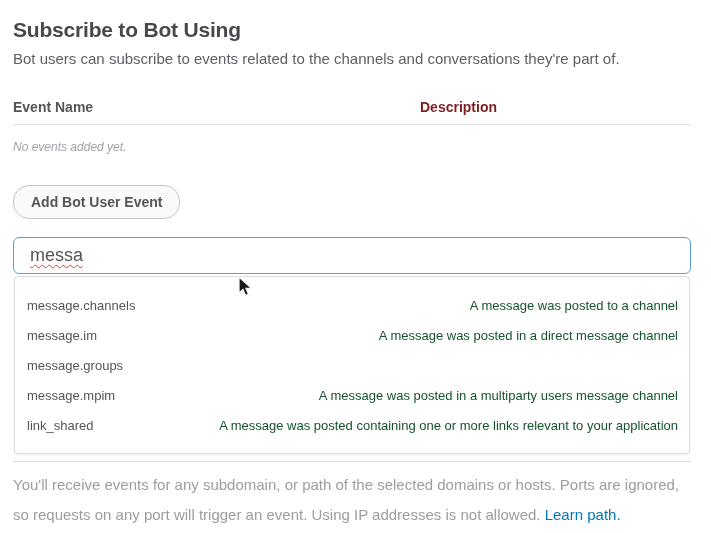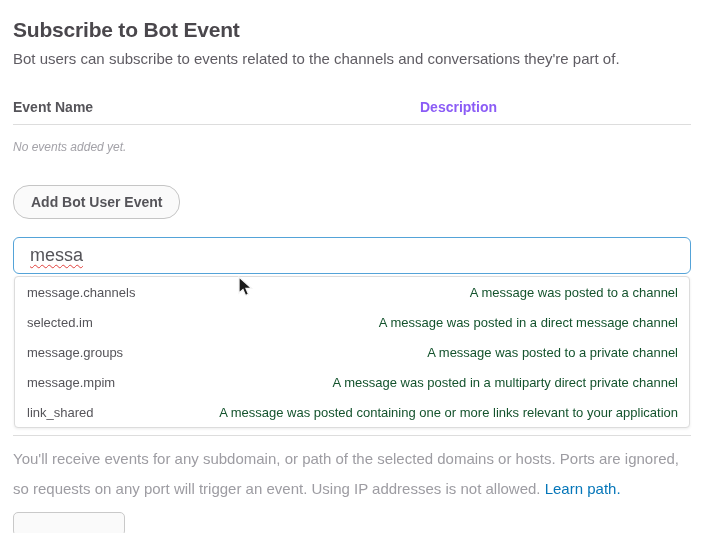--- a/index.html
+++ b/index.html
@@ -39,21 +39,21 @@
   }
   .table-header .col-name {
     width: 407px;
     font-size: 14px;
     font-weight: bold;
     color: #555459;
   }
   .table-header .col-desc {
     font-size: 14px;
     font-weight: bold;
-    color: #8b5cf6;
+    color: #7f1d1d;
   }
   .empty-message {
     margin-top: 15px;
     font-size: 12px;
     font-style: italic;
     color: #a3a2a8;
   }
   .add-button {
     display: inline-block;
     margin-top: 31px;
@@ -88,21 +88,21 @@
     text-underline-offset: 3px;
   }
   .dropdown {
     margin-top: 2px;
     margin-left: 1px;
     width: 676px;
     background: #ffffff;
     border: 1px solid #dcdcdc;
     border-radius: 4px;
     box-shadow: 0 1px 3px rgba(0,0,0,0.08);
-    padding: 0 0;
+    padding: 13px 0;
   }
   .dropdown-item {
     height: 30px;
     display: flex;
     align-items: center;
     justify-content: space-between;
     padding: 0 11px 0 12px;
     cursor: pointer;
   }
   .dropdown-item .item-name {
@@ -147,21 +147,21 @@
     top: 258px;
     pointer-events: none;
     z-index: 10;
   }
 </style>
 </head>
 <body>
 
 <div class="container">
 
-  <h1 class="page-title">Subscribe to Bot Event</h1>
+  <h1 class="page-title">Subscribe to Bot Using</h1>
 
   <p class="page-subtitle">Bot users can subscribe to events related to the channels and conversations they're part of.</p>
 
   <div class="table-header">
     <div class="col-name">Event Name</div>
     <div class="col-desc">Description</div>
   </div>
 
   <div class="empty-message">No events added yet.</div>
 
@@ -172,30 +172,29 @@
   <div class="search-input">
     <span class="typed-text">messa</span>
   </div>
 
   <div class="dropdown">
     <div class="dropdown-item">
       <span class="item-name">message.channels</span>
       <span class="item-desc">A message was posted to a channel</span>
     </div>
     <div class="dropdown-item">
-      <span class="item-name">selected.im</span>
+      <span class="item-name">message.im</span>
       <span class="item-desc">A message was posted in a direct message channel</span>
     </div>
     <div class="dropdown-item">
       <span class="item-name">message.groups</span>
-      <span class="item-desc">A message was posted to a private channel</span>
     </div>
     <div class="dropdown-item">
       <span class="item-name">message.mpim</span>
-      <span class="item-desc">A message was posted in a multiparty direct private channel</span>
+      <span class="item-desc">A message was posted in a multiparty users message channel</span>
     </div>
     <div class="dropdown-item">
       <span class="item-name">link_shared</span>
       <span class="item-desc">A message was posted containing one or more links relevant to your application</span>
     </div>
   </div>
 
   <div class="section-divider"></div>
 
   <p class="footer-text"><span>You'll receive events for any subdomain, or path of the selected domains or hosts. Ports are ignored, so requests on any port will trigger an event. Using IP addresses is not allowed. </span><a class="learn-more-link">Learn path.</a></p>

